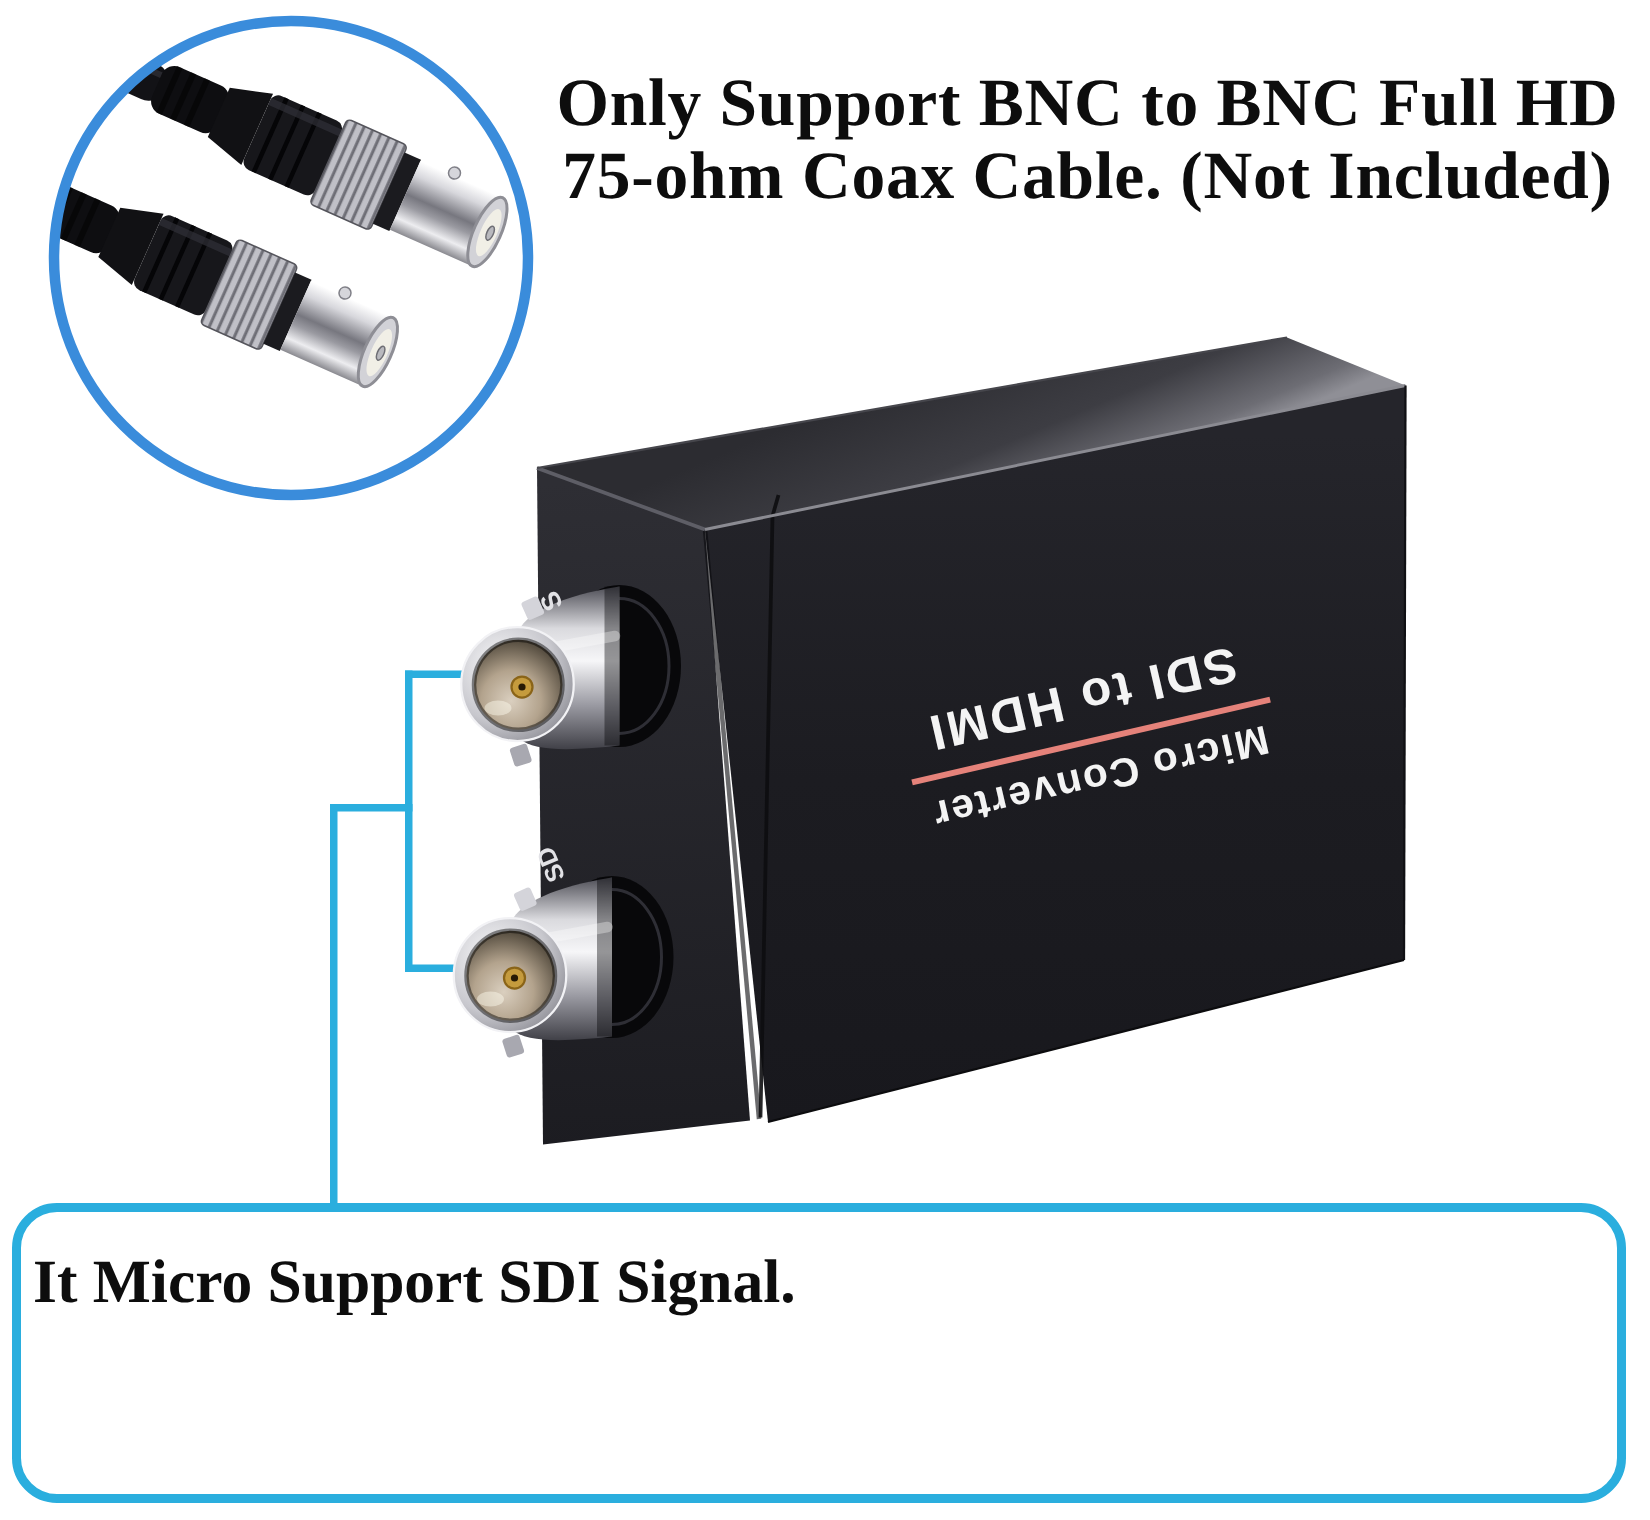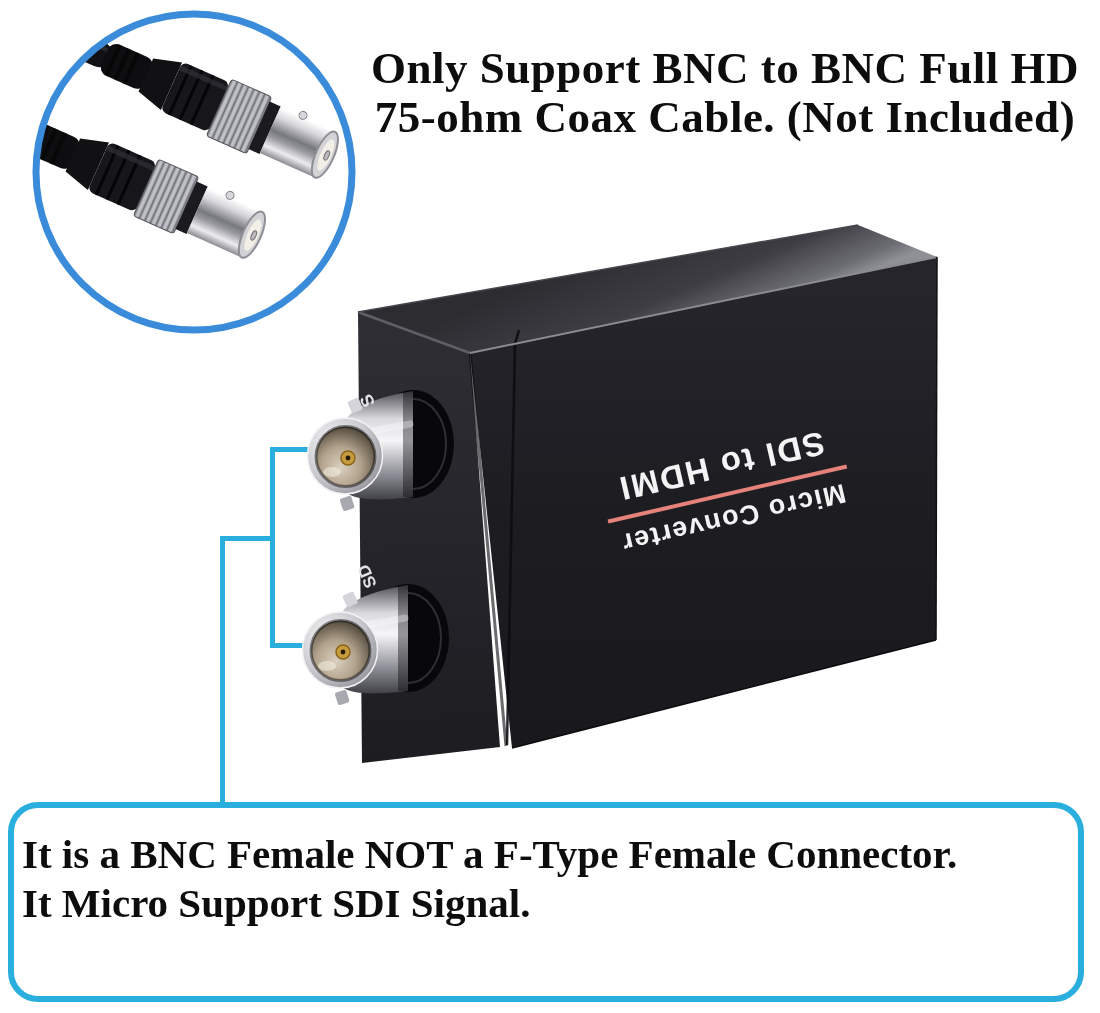--- a/index.html
+++ b/index.html
@@ -198,17 +198,16 @@
       <circle cx="168" cy="168" r="158" fill="none" stroke="#3a8cdb" stroke-width="7"></circle>
     </svg>
   </div>
 
   <div class="top-note note-text">
     <div>Only Support BNC to BNC Full HD</div>
     <div>75-ohm Coax Cable. (Not Included)</div>
   </div>
 
   <div class="bottom-note note-text">
-    <div>It is a BNC Female NOT a F-Type Female Connector.</div>
     <div>It Micro Support SDI Signal.</div>
   </div>
 
 </div>
 
 </body></html>

